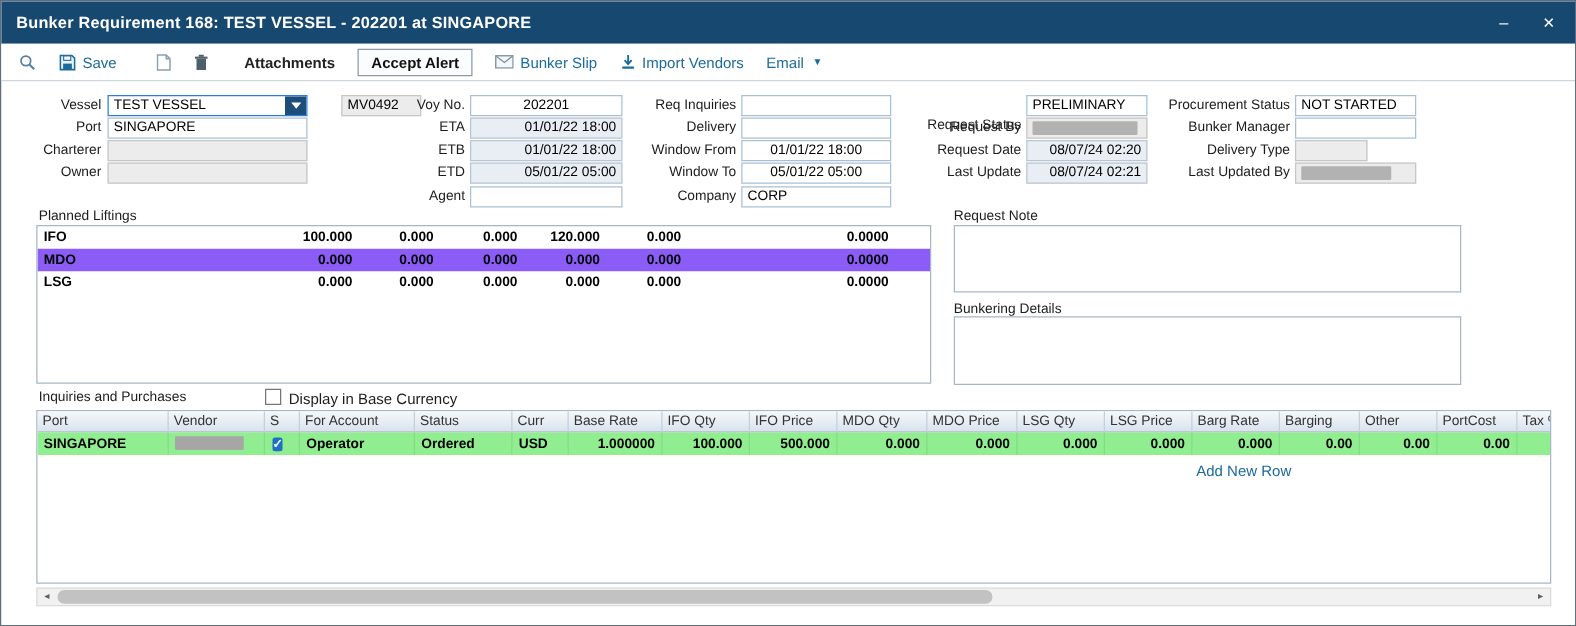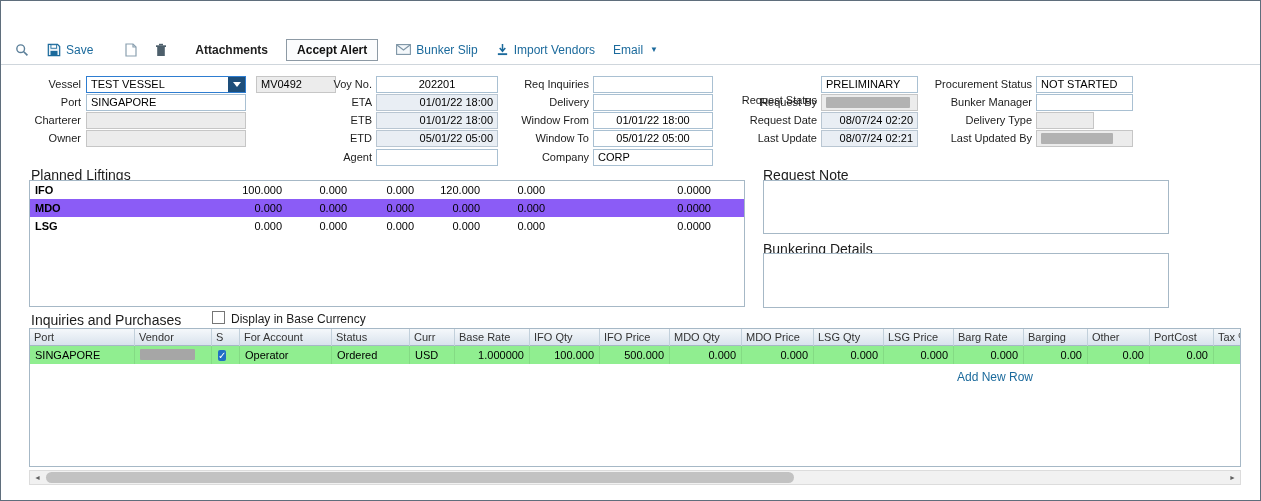--- a/index.html
+++ b/index.html
@@ -22,30 +22,30 @@
   .fld.num { text-align:center; }
   .fld.ro { background:#ececec; border-color:#c6c6c6; }
   .fld.rodate { background:#e9eef4; border-color:#b9c6d2; text-align:right; }
   .redact { display:inline-block; background:#b2b2b2; height:11px; margin-top:2px; border-radius:1px; }
 
   .vessel { border:1px solid #2e7dd1; padding:0; display:flex; }
   .vtext { flex:1; padding:0 4px; line-height:15px; overflow:hidden; }
   .varrow { width:17px; background:#1d4e7a; display:flex; align-items:center; justify-content:center; cursor:pointer; }
   .tri { width:0; height:0; border-left:4px solid transparent; border-right:4px solid transparent; border-top:5px solid #fff; }
 
-  .section-label { position:absolute; font-size:14px; color:#1c1c1c; white-space:nowrap; }
+  .section-label { position:absolute; font-size:11px; color:#1c1c1c; white-space:nowrap; }
 
   .grid { position:absolute; border:1px solid #a6b8c6; background:#fff; overflow:hidden; }
   .ghead { display:flex; height:17px; background:linear-gradient(#f5f8fb,#d9e3ed); border-bottom:1px solid #a6b8c6; }
   .gh { flex:none; height:17px; line-height:16px; padding:0 4px; font-size:11px; color:#333; border-right:1px solid #c2d0db; overflow:hidden; white-space:nowrap; }
   .gh.fill { flex:1; border-right:none; }
   .grow { display:flex; height:18px; }
   .grow.alt { background:#8b5cf6; }
   .grow.ordered { background:#90EE90; }
-  .gc { flex:none; height:18px; line-height:18px; padding:0 5px; font-size:11px; color:#000; overflow:hidden; white-space:nowrap; }
+  .gc { flex:none; height:18px; line-height:18px; padding:0 5px; font-size:11px; color:#000; overflow:hidden; white-space:nowrap;font-weight:bold; }
   .gc.num { text-align:right; }
   .ordered .gc { border-right:1px solid rgba(0,0,0,0.08); }
   .typecell { font-weight:bold; }
 
   .notebox { position:absolute; border:1px solid #a6b8c6; background:#fff; font-size:11px; padding:2px 4px; }
 
   .checkbox { position:absolute; width:13px; height:13px; border:1px solid #767676; background:#fff; cursor:pointer; }
   .cbx { width:13px; height:13px; background:#1f6fc4; color:#fff; font-size:10px; line-height:13px; text-align:center; border-radius:2px; margin:2px 0 0 6px; }
 
   .addrow { position:absolute; font-size:12px; color:#1b6a9c; cursor:pointer; }
@@ -53,20 +53,25 @@
   .hscroll { position:absolute; left:28px; top:469px; width:1212px; height:15px; background:#f1f1f1; border:1px solid #dcdcdc; }
   .harrow { position:absolute; top:0; width:15px; height:13px; color:#606060; font-size:7px; line-height:13px; text-align:center; cursor:pointer; }
   .harrow.left { left:0; } .harrow.right { right:0; }
   .hthumb { position:absolute; left:16px; top:1px; width:748px; height:11px; background:#c2c2c2; border-radius:6px; cursor:grab; }
 </style>
 </head>
 <body>
 
 <div class="window">
 
+  <div class="titlebar">
+    <span class="title">Bunker Requirement 168: TEST VESSEL - 202201 at SINGAPORE</span>
+    <span class="tb-btn tb-min">–</span>
+    <span class="tb-btn tb-close">✕</span>
+  </div>
 
   <div class="toolbar">
     <span class="titem">
       <svg width="14" height="14" viewBox="0 0 16 16">
           <circle cx="6.5" cy="6.5" r="4.4" fill="none" stroke="#5b7f99" stroke-width="1.6"></circle>
           <line x1="10" y1="10" x2="14.2" y2="14.2" stroke="#5b7f99" stroke-width="1.9"></line>
         </svg>
     </span>
     <span class="titem">
       <svg width="14" height="14" viewBox="0 0 16 16">
@@ -111,21 +116,21 @@
     </span>
   </div>
 
   <span class="lbl" style="left:0;top:75px;width:80px">Vessel</span>
   <div class="fld vessel" style="left:85px;top:75px;width:160px">
     <span class="vtext">TEST VESSEL</span>
     <span class="varrow">
         <span class="tri"></span>
       </span>
   </div>
-  <div class="fld ro" style="left:255px;top:75px;width:80px">MV0492</div>
+  <div class="fld ro" style="left:272px;top:75px;width:64px">MV0492</div>
 
   <span class="lbl" style="left:0;top:93px;width:80px">Port</span>
   <div class="fld" style="left:85px;top:93px;width:160px">SINGAPORE</div>
 
   <span class="lbl" style="left:0;top:111px;width:80px">Charterer</span>
   <div class="fld ro" style="left:85px;top:111px;width:160px"></div>
 
   <span class="lbl" style="left:0;top:129px;width:80px">Owner</span>
   <div class="fld ro" style="left:85px;top:129px;width:160px"></div>
 

